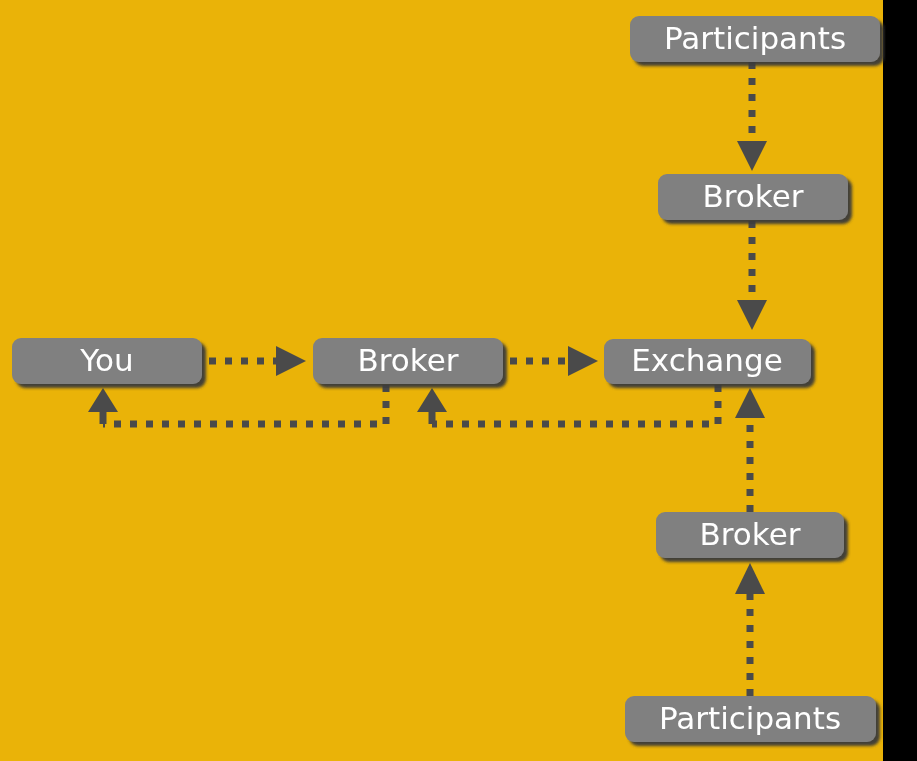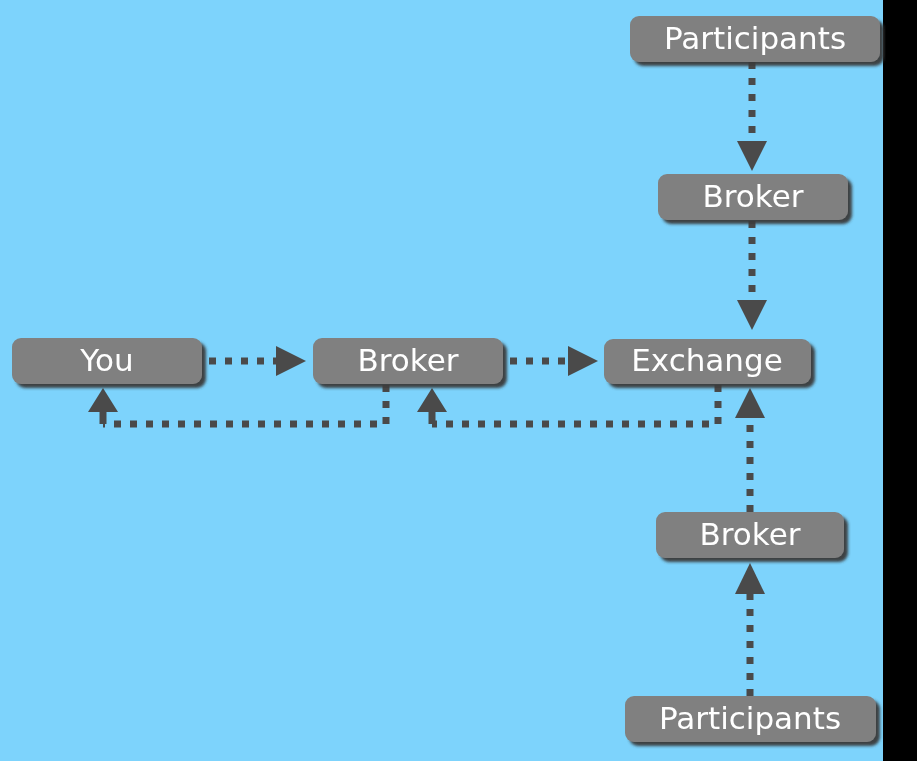--- a/index.html
+++ b/index.html
@@ -10,21 +10,21 @@
   body {
     width: 917px;
     height: 761px;
     overflow: hidden;
     font-family: "DejaVu Sans", sans-serif;
   }
   #diagram-canvas {
     position: relative;
     width: 883px;
     height: 761px;
-    background: #7dd3fc;
+    background: #eab308;
   }
   svg.diagram-svg {
     position: absolute;
     left: 0;
     top: 0;
     width: 917px;
     height: 761px;
     display: block;
   }
   .node-label {

